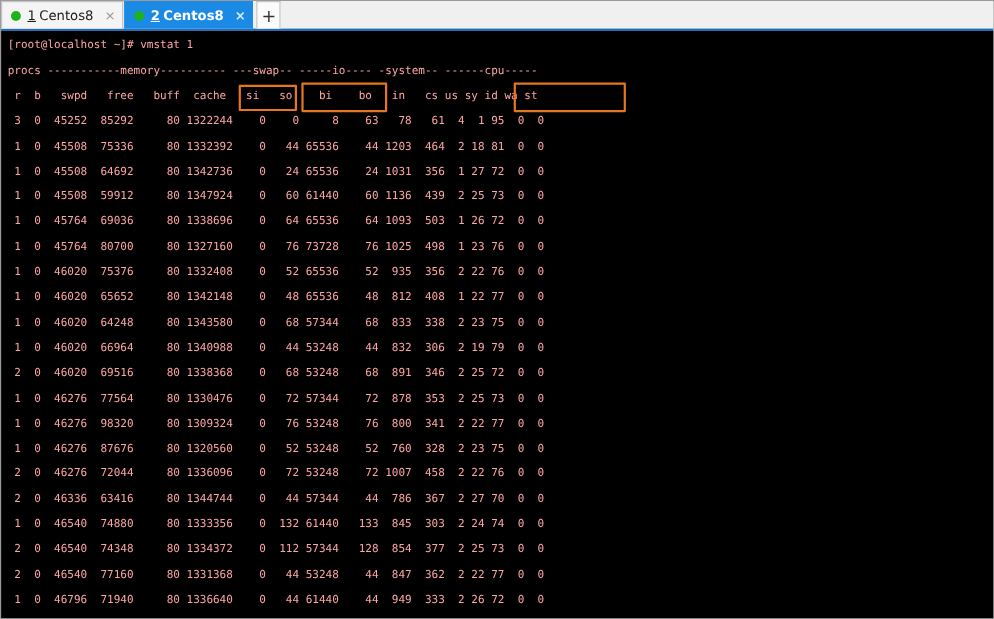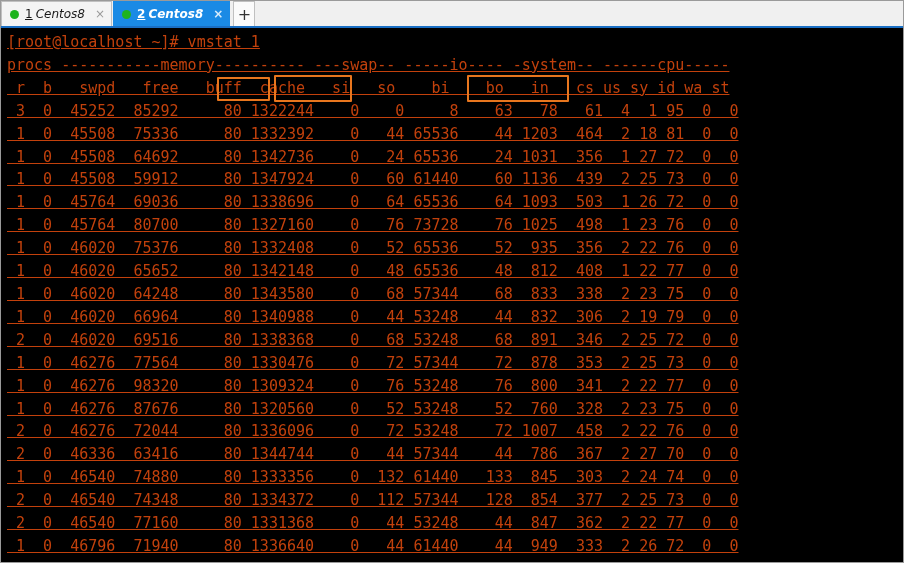--- a/index.html
+++ b/index.html
@@ -71,21 +71,20 @@
     background: #1eb31e;
     margin-right: 6px;
     flex: 0 0 auto;
   }
   .tab-num {
     text-decoration: underline;
     margin-right: 3px;
   }
   .tab-label {
     white-space: nowrap;
-    font-style: italic;
   }
   .tab-close {
     margin-left: 10px;
     font-size: 12px;
     line-height: 1;
     color: #9a9a9a;
     font-family: "DejaVu Sans", "Liberation Sans", sans-serif;
   }
   .tab.active .tab-close { color: #d8ecfb; }
 
@@ -113,28 +112,27 @@
     overflow: hidden;
     position: relative;
     padding: 3px 0 0 6px;
     box-sizing: border-box;
   }
 
   pre.term {
     margin: 0;
     padding: 0;
     font-family: "DejaVu Sans Mono", "Liberation Mono", monospace;
-    font-size: 15px;
+    font-size: 10px;
     line-height: 22.9px;
     letter-spacing: 0px;
-    color: #c2410c;
+    color: #fca5a5;
     white-space: pre;
     position: relative;
     z-index: 2;
-    text-decoration: underline;
   }
 
   
   .hl {
     position: absolute;
     border: 2px solid #e8761e;
     border-radius: 1px;
     z-index: 3;
     pointer-events: none;
     box-sizing: border-box;

